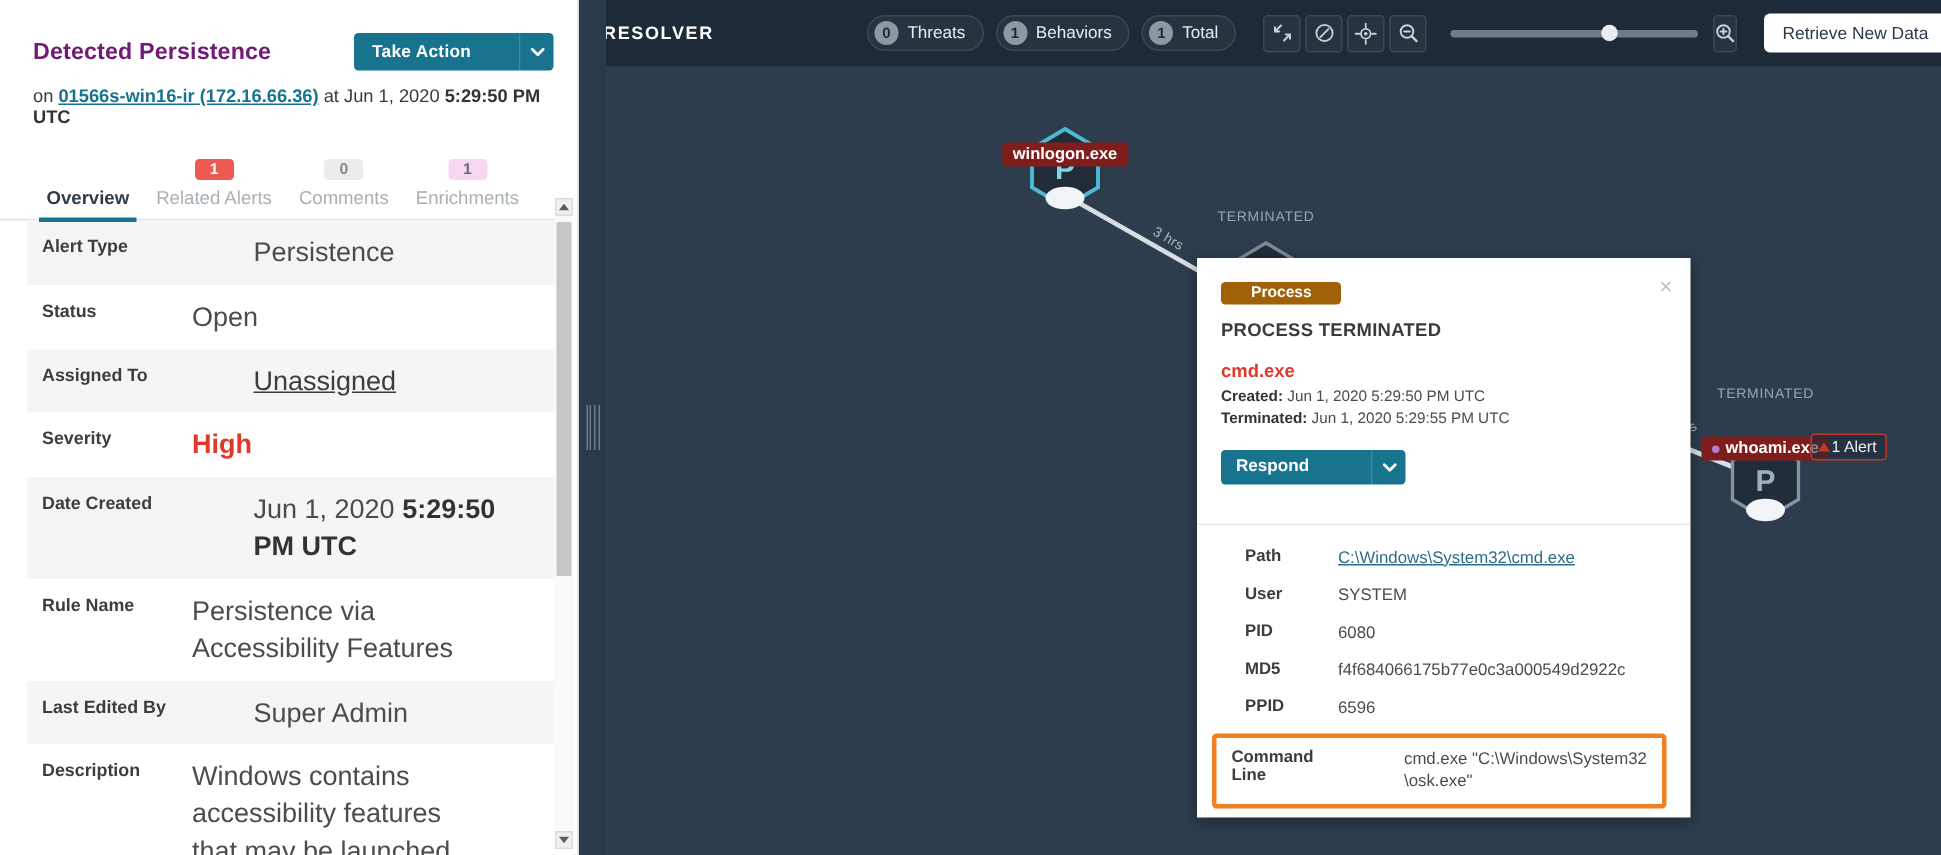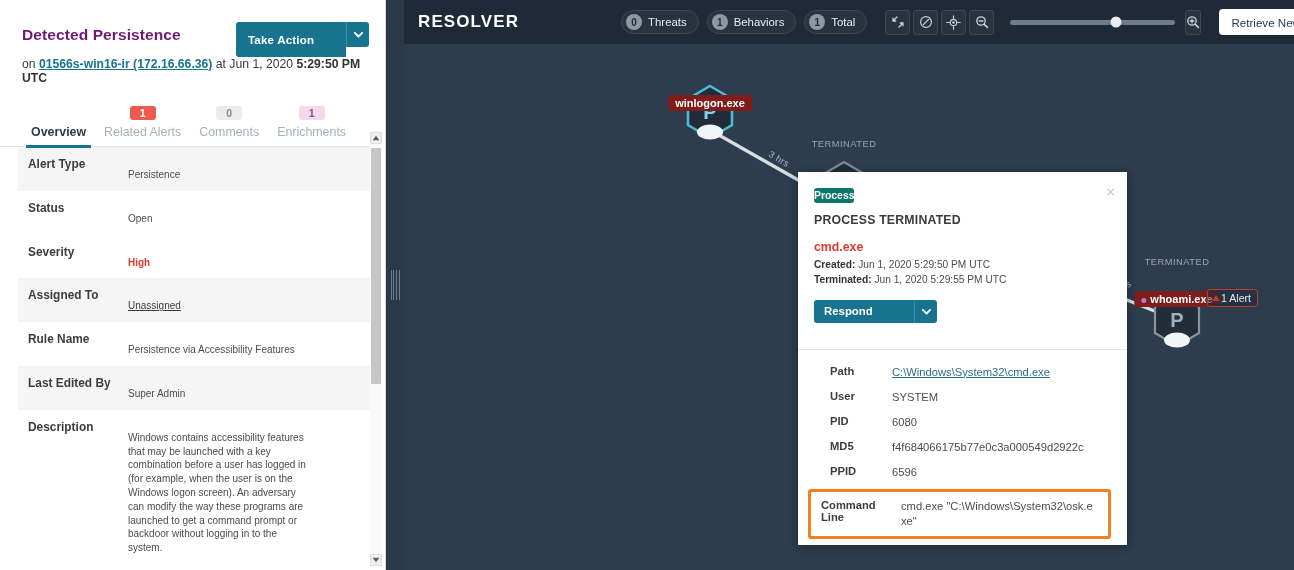--- a/index.html
+++ b/index.html
@@ -24,21 +24,21 @@
     display: flex; align-items: center; justify-content: space-between;
     padding: 22px 16px 6px 22px;
   }
   .alert-title {
     font-size: 15.5px; font-weight: bold; color: #701a75; letter-spacing: .1px;
   }
   .take-action-wrap { display: flex; align-items: stretch; height: 25px; }
   .take-action-btn {
     background: #18738e; color: #fff; border: none;
     font-size: 11.5px; font-weight: bold;
-    padding: 0 18px 0 12px; height: 35px;
+    padding: 0 18px 0 12px; height: 25px;
     border-radius: 3px 0 0 3px; cursor: pointer; letter-spacing: .2px;
     text-align: left; min-width: 110px;
     font-family: "Liberation Sans", sans-serif;
   }
   .take-action-caret {
     background: #18738e; width: 23px; height: 25px;
     border-left: 1px solid #3e8da5; border-radius: 0 3px 3px 0;
     display: flex; align-items: center; justify-content: center; cursor: pointer;
   }
   .caret-svg { width: 11px; height: 11px; display: block; }
@@ -73,26 +73,26 @@
   .section-head {
     display: flex; align-items: center; justify-content: space-between;
     padding: 11px 16px 10px 22px; border-bottom: 1px solid #ececec;
     margin-right: 14px;
   }
   .section-title { font-size: 13.6px; color: #4a4a4a; }
   .chev-up { width: 16px; height: 10px; cursor: pointer; }
 
   .kv-table { margin: 0 14px 0 18px; }
   .kv-row { display: flex; padding: 9px 8px 9px 10px; align-items: flex-start; }
-  .kv-row.alt { background: #f5f5f5; }
+  .kv-row.alt { background: #f5f5f5; gap: 41px; }
   .kv-key {
     width: 100px; flex: 0 0 100px; font-size: 11.9px; font-weight: bold; color: #3d3d3d;
     line-height: 1.35;
   }
-  .kv-val { font-size: 10px; color: #4c4c4c; line-height: 1.38; max-width: 182px; margin-top: 12px; }
+  .kv-val { font-size: 18px; color: #4c4c4c; line-height: 1.38; max-width: 182px; }
   .kv-val.link { color: #3d3d3d; text-decoration: underline; cursor: pointer; }
   .kv-val.high { color: #e0392c; font-weight: bold; }
   .kv-val .b { font-weight: bold; color: #333; }
 
   
   #lp-scroll { position: absolute; right: 3px; top: 132px; width: 12px; bottom: 4px; }
   .sb-arrow {
     width: 12px; height: 12px; background: #f0f0f0; border: 1px solid #dcdcdc;
     display: flex; align-items: center; justify-content: center; cursor: pointer;
   }
@@ -115,21 +115,21 @@
 
   
   #resolver {
     position: relative; flex: 1; height: 570px;
     background: #2d3d4d; overflow: hidden;
   }
   #topbar {
     height: 44px; background: #1e2a38; display: flex; align-items: center;
     padding: 0 10px 0 16px; gap: 10px; position: relative; z-index: 5;
   }
-  .brand { color: #fff; font-size: 17px; font-weight: bold; letter-spacing: 1.1px; margin-left: 16px; }
+  .brand { color: #fff; font-size: 12px; font-weight: bold; letter-spacing: 1.1px; }
   .pill-group { display: flex; gap: 8px; margin-left: 92px; }
   .pill {
     display: flex; align-items: center; gap: 6px;
     background: #27333f; border: 1px solid #3b4856; border-radius: 13px;
     height: 24px; padding: 0 11px 0 4px; cursor: pointer;
   }
   .pill-num {
     width: 16px; height: 16px; border-radius: 50%; background: #8d98a3; color: #1e2a38;
     font-size: 10px; font-weight: bold; display: flex; align-items: center; justify-content: center;
   }
@@ -190,22 +190,22 @@
   }
 
   
   #popup {
     position: absolute; left: 412px; top: 172px; width: 329px; height: 373px;
     background: #fff; box-shadow: 0 2px 10px rgba(0,0,0,.35); z-index: 9;
     overflow: hidden;
   }
   .pop-top { padding: 13px 16px 12px 16px; }
   .pop-tag {
-    display: inline-block; background: #0f766e; color: #fff; font-size: 10.4px;
-    font-weight: bold; padding: 2px 0; border-radius: 3px;
+    display: inline-block; background: #a16207; color: #fff; font-size: 10.4px;
+    font-weight: bold; padding: 2px 20px; border-radius: 3px;
   }
   .pop-x {
     position: absolute; right: 12px; top: 12px; color: #c3c3c3; font-size: 15px;
     cursor: pointer; line-height: 1; user-select: none;
   }
   .pop-status {
     margin-top: 10px; font-size: 12.3px; font-weight: bold; color: #3b3b3b; letter-spacing: .2px;
   }
   .pop-proc {
     margin-top: 13px; font-size: 12.3px; font-weight: bold; color: #e0392c;
@@ -224,21 +224,21 @@
     cursor: pointer;
   }
   .pop-divider { height: 1px; background: #e6e6e6; margin: 14px 0 0 0; }
   .pop-rows { padding: 10px 16px 0 16px; }
   .prow { display: flex; padding: 5px 0; align-items: flex-start; }
   .prow-k { width: 78px; flex: 0 0 78px; font-size: 11.2px; font-weight: bold; color: #3d3d3d; padding-left: 16px; }
   .prow-v { font-size: 11.2px; color: #4c4c4c; line-height: 1.35; }
   .prow-v.link { color: #2b6d8b; text-decoration: underline; cursor: pointer; }
   .cmd-row {
     margin: 4px 0 0 -6px; border: 3px solid #f08020; border-radius: 3px;
-    padding: 7px 6px 7px 6px; display: flex; width: 303px; align-items: flex-start;
+    padding: 7px 6px 7px 6px; display: flex; width: 303px; align-items: flex-start; gap: 35px;
   }
   .cmd-row .prow-k { width: 84px; flex: 0 0 84px; padding-left: 4px; }
   .cmd-row .prow-v { width: 196px; word-break: break-all; }
 </style>
 </head>
 <body>
 
 <div id="app">
 
   <div id="left-panel">
@@ -280,27 +280,31 @@
 
     <div class="kv-table">
       <div class="kv-row alt">
         <div class="kv-key">Alert Type</div>
         <div class="kv-val">Persistence</div>
       </div>
       <div class="kv-row">
         <div class="kv-key">Status</div>
         <div class="kv-val">Open</div>
       </div>
+      <div class="kv-row alt">
+        <div class="kv-key">Assigned To</div>
+        <div class="kv-val link">Unassigned</div>
+      </div>
       <div class="kv-row">
         <div class="kv-key">Severity</div>
         <div class="kv-val high">High</div>
       </div>
       <div class="kv-row alt">
-        <div class="kv-key">Assigned To</div>
-        <div class="kv-val link">Unassigned</div>
+        <div class="kv-key">Date Created</div>
+        <div class="kv-val"><span>Jun 1, 2020 </span><span class="b">5:29:50 PM UTC</span></div>
       </div>
       <div class="kv-row">
         <div class="kv-key">Rule Name</div>
         <div class="kv-val">Persistence via Accessibility Features</div>
       </div>
       <div class="kv-row alt">
         <div class="kv-key">Last Edited By</div>
         <div class="kv-val">Super Admin</div>
       </div>
       <div class="kv-row">

